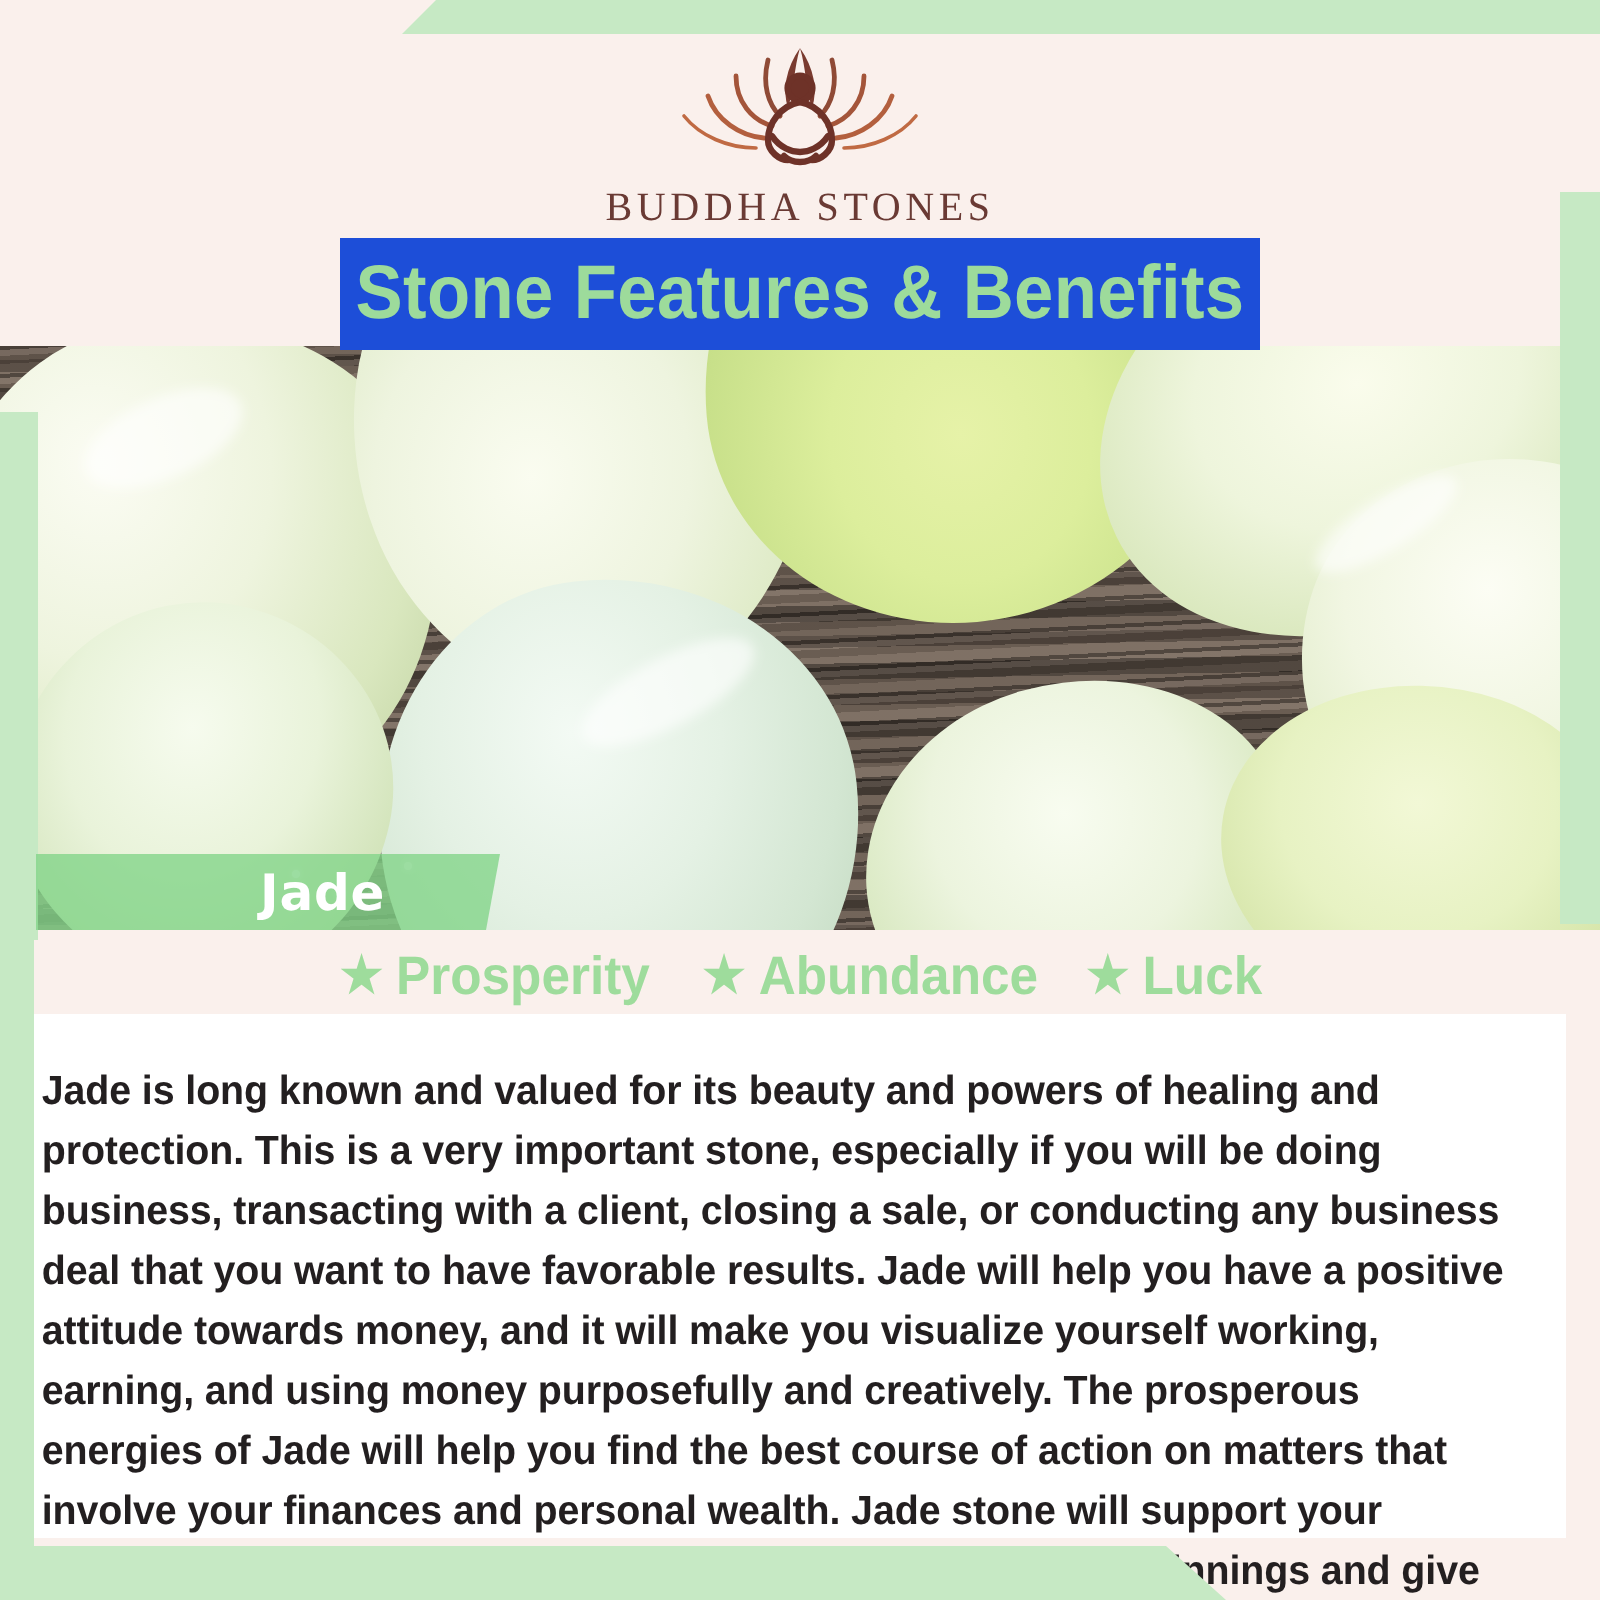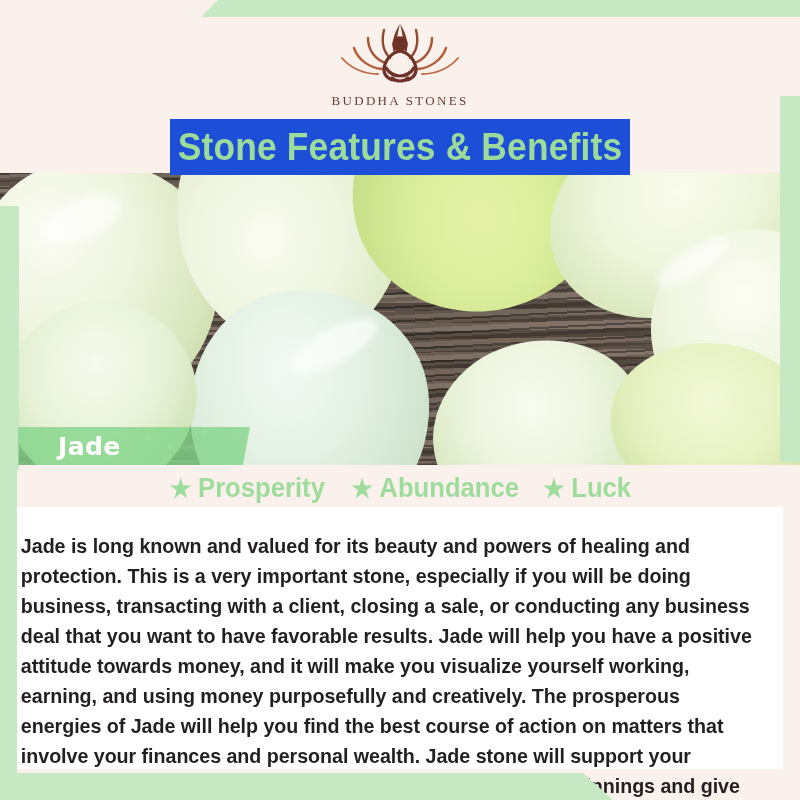--- a/index.html
+++ b/index.html
@@ -48,21 +48,21 @@
     background:#FAF0EC;z-index:2;
   }
   .logo-wrap{
     position:absolute;left:0;top:18px;width:800px;
     display:flex;flex-direction:column;align-items:center;
   }
   .logo-mark{width:152px;height:72px;display:block;}
   .logo-word{
     margin-top:3px;
     font-family:"Liberation Serif", serif;
-    font-size:13px;letter-spacing:2.3px;color:#6A3A34;
+    font-size:20px;letter-spacing:2.3px;color:#6A3A34;
     font-weight:400;
   }
 
   
   .title-plaque{
     position:absolute;left:170px;top:119px;width:460px;height:56px;
     background:#1d4ed8;
     display:flex;align-items:center;justify-content:center;
     z-index:5;
   }
@@ -133,21 +133,21 @@
 
   
   .jade-bar{
     position:absolute;left:18px;top:427px;width:232px;height:38px;
     background:rgba(131,213,138,.80);
     clip-path:polygon(0 0, 232px 0, 225px 38px, 0 38px);
     display:flex;align-items:center;
     z-index:7;
   }
   .jade-text{
-    margin-left:40px;
+    margin-left:112px;
     color:#FFFFFF;font-size:25px;font-weight:700;
     letter-spacing:.4px;
     font-family:"DejaVu Sans", sans-serif;
   }
 
   
   .kw-strip{
     position:absolute;left:0;top:466px;width:800px;height:44px;
     background:#FAF0EC;z-index:4;
     display:flex;align-items:center;justify-content:center;

